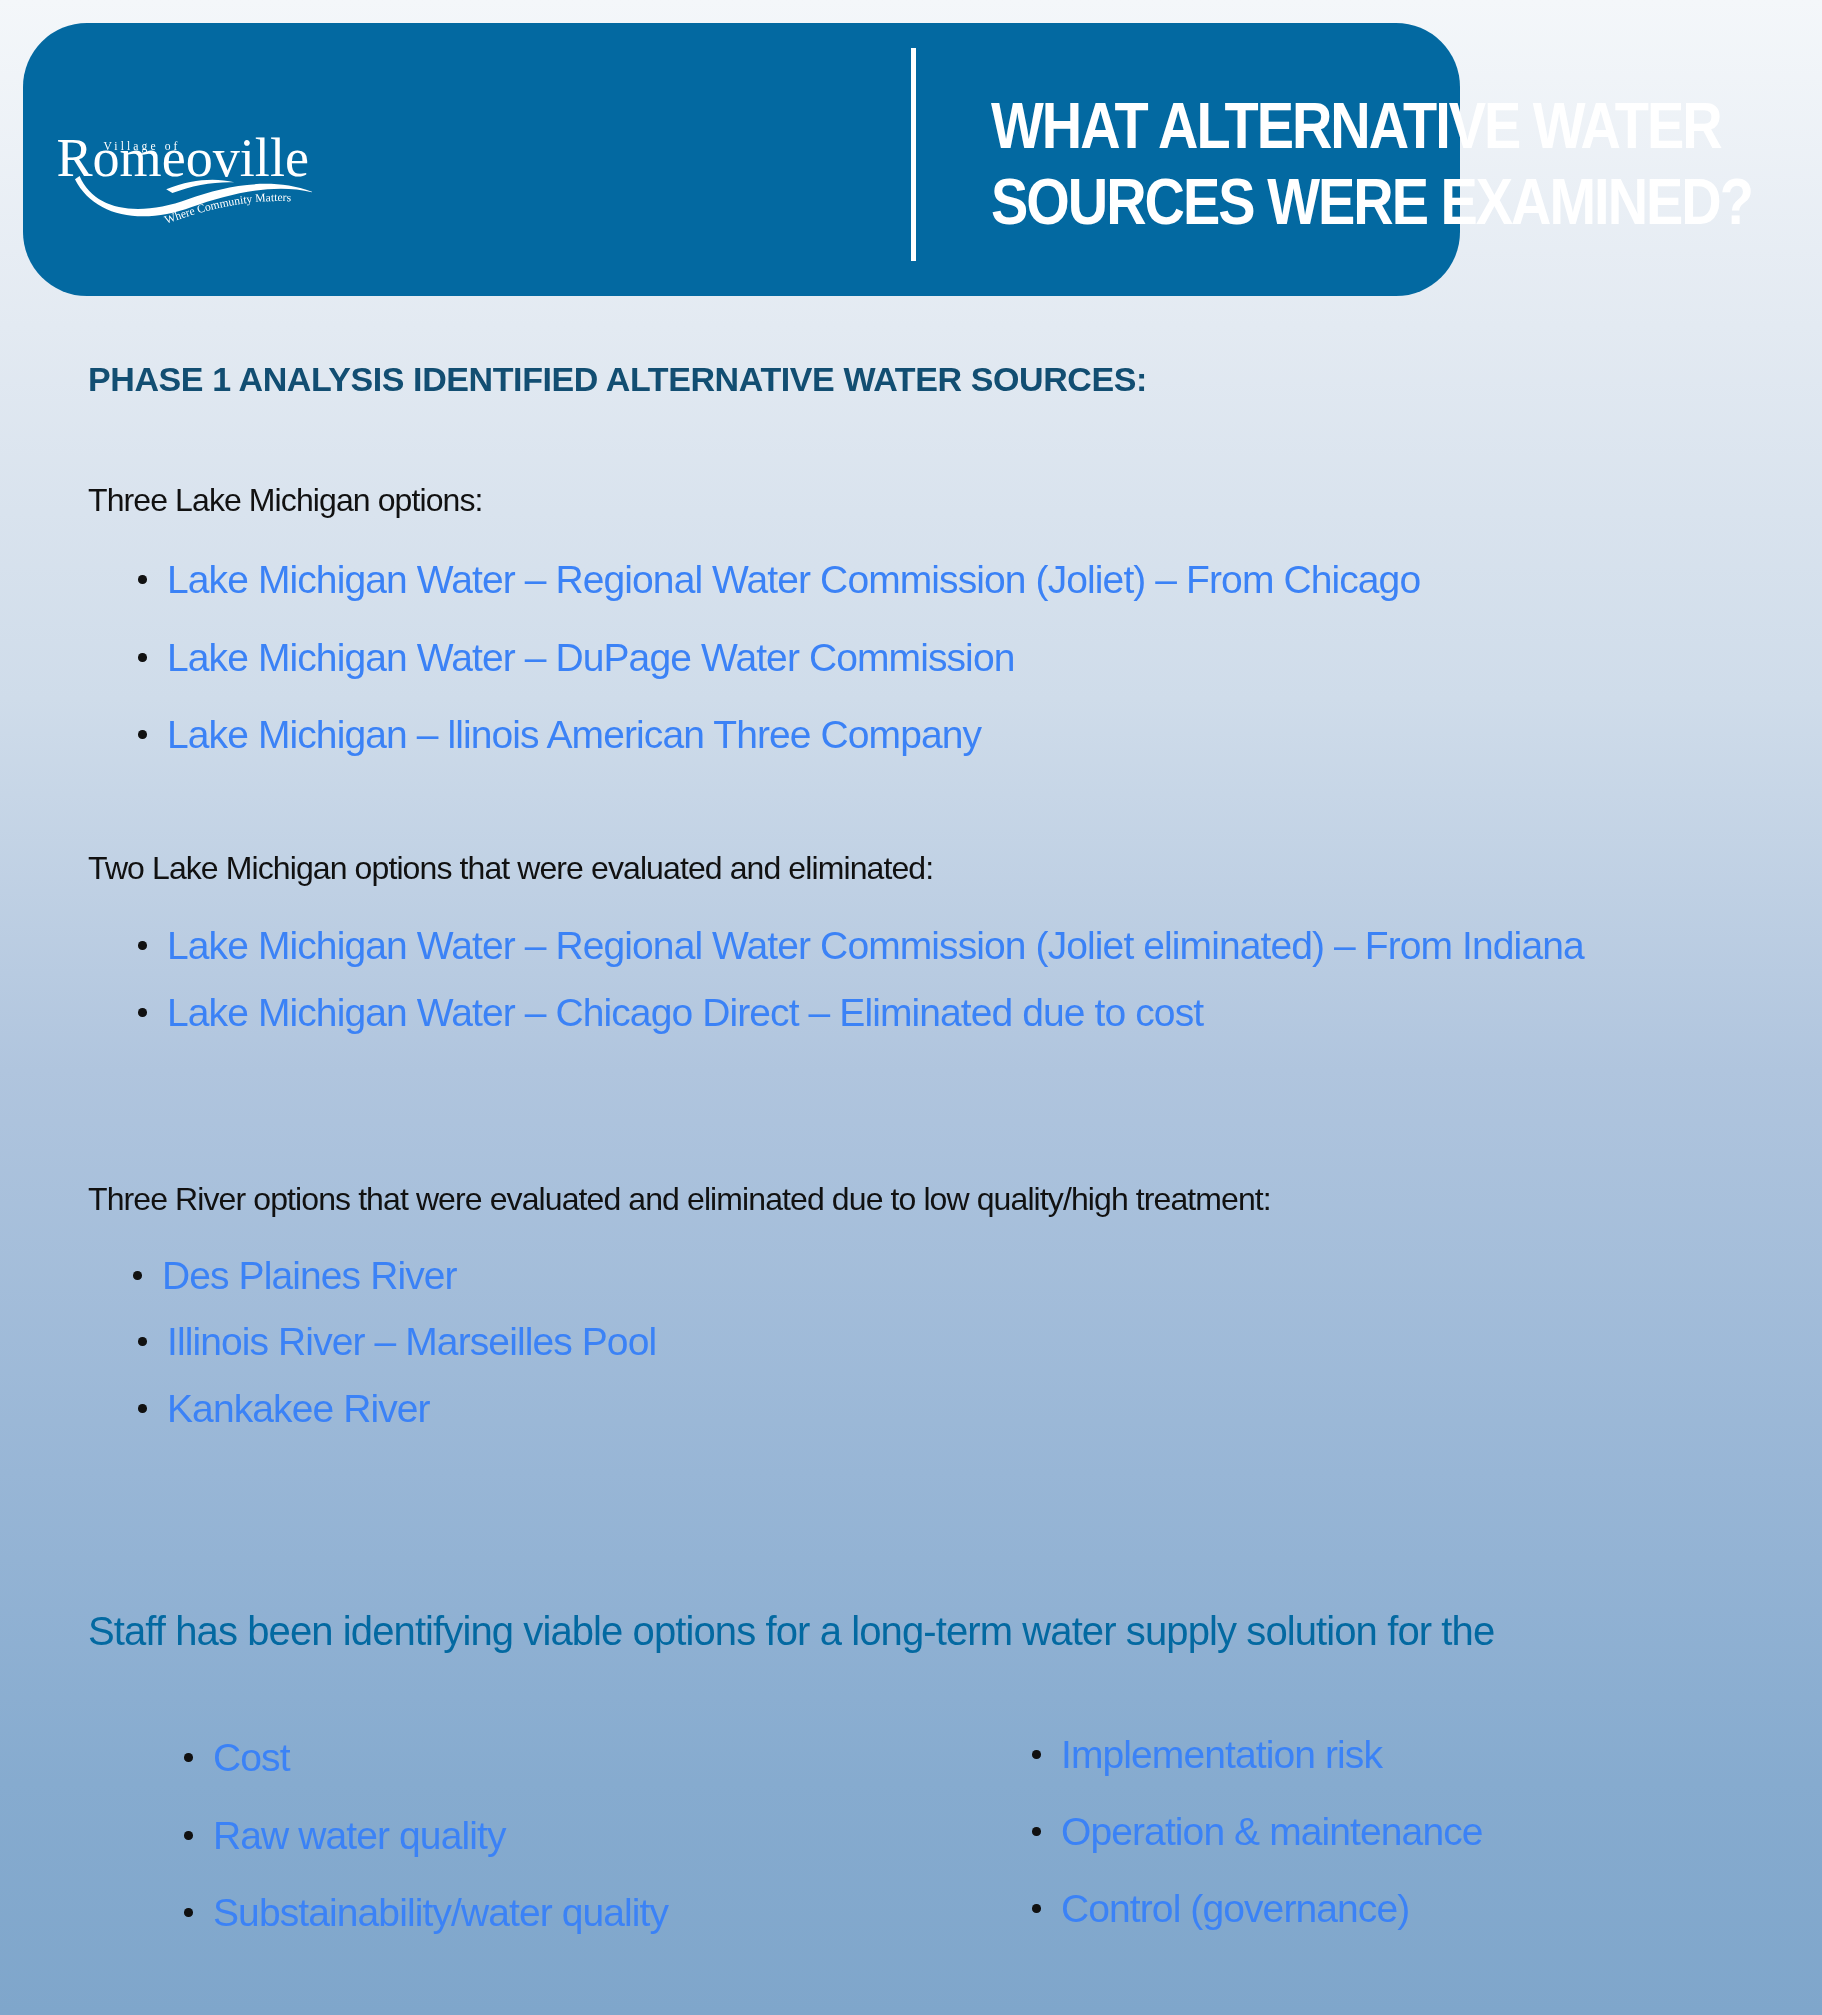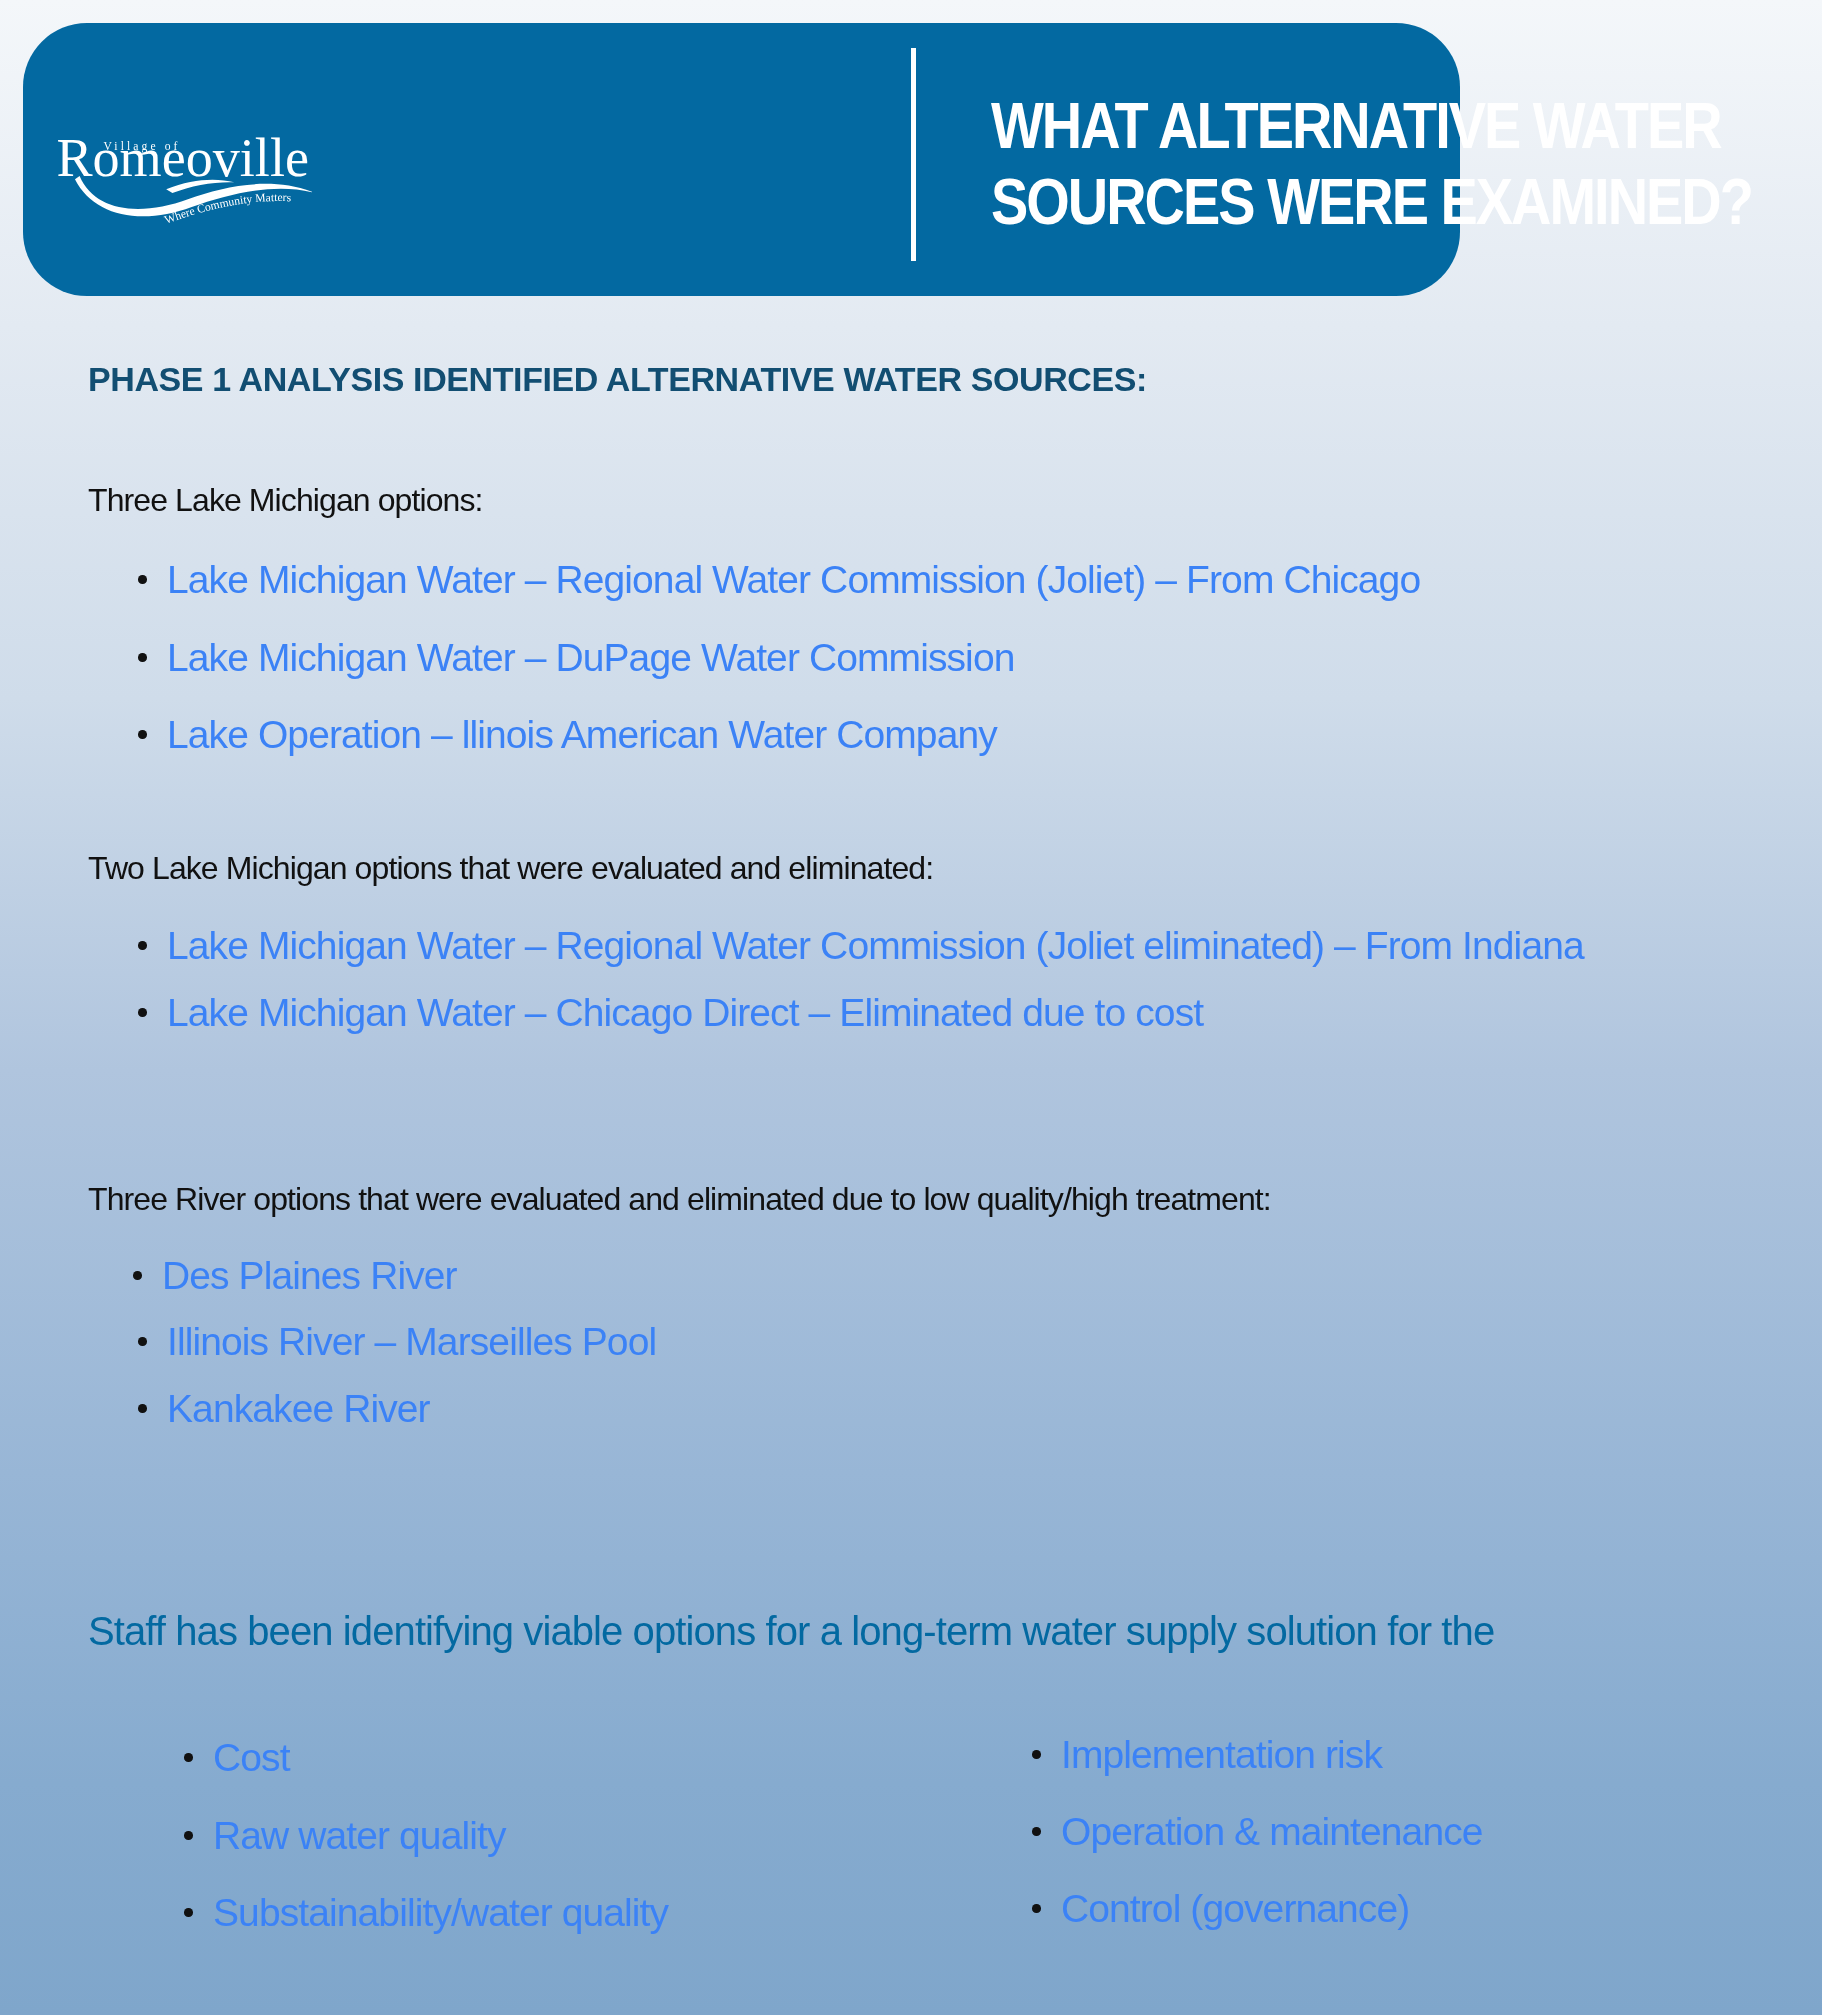--- a/index.html
+++ b/index.html
@@ -133,21 +133,21 @@
 <div class="bullet-item" style="left:167px; top:556px">
   <span class="dot"></span>
   <span>Lake Michigan Water – Regional Water Commission (Joliet) – From Chicago</span>
 </div>
 <div class="bullet-item" style="left:167px; top:634px">
   <span class="dot"></span>
   <span>Lake Michigan Water – DuPage Water Commission</span>
 </div>
 <div class="bullet-item" style="left:167px; top:711px">
   <span class="dot"></span>
-  <span>Lake Operation – llinois American Water Company</span>
+  <span>Lake Michigan – llinois American Three Company</span>
 </div>
 
 <div class="para" style="top:845px">Two Lake Michigan options that were evaluated and eliminated:</div>
 <div class="bullet-item" style="left:167px; top:922px">
   <span class="dot"></span>
   <span>Lake Michigan Water – Regional Water Commission (Joliet eliminated) – From Indiana</span>
 </div>
 <div class="bullet-item" style="left:167px; top:989px">
   <span class="dot"></span>
   <span>Lake Michigan Water – Chicago Direct  – Eliminated due to cost</span>

